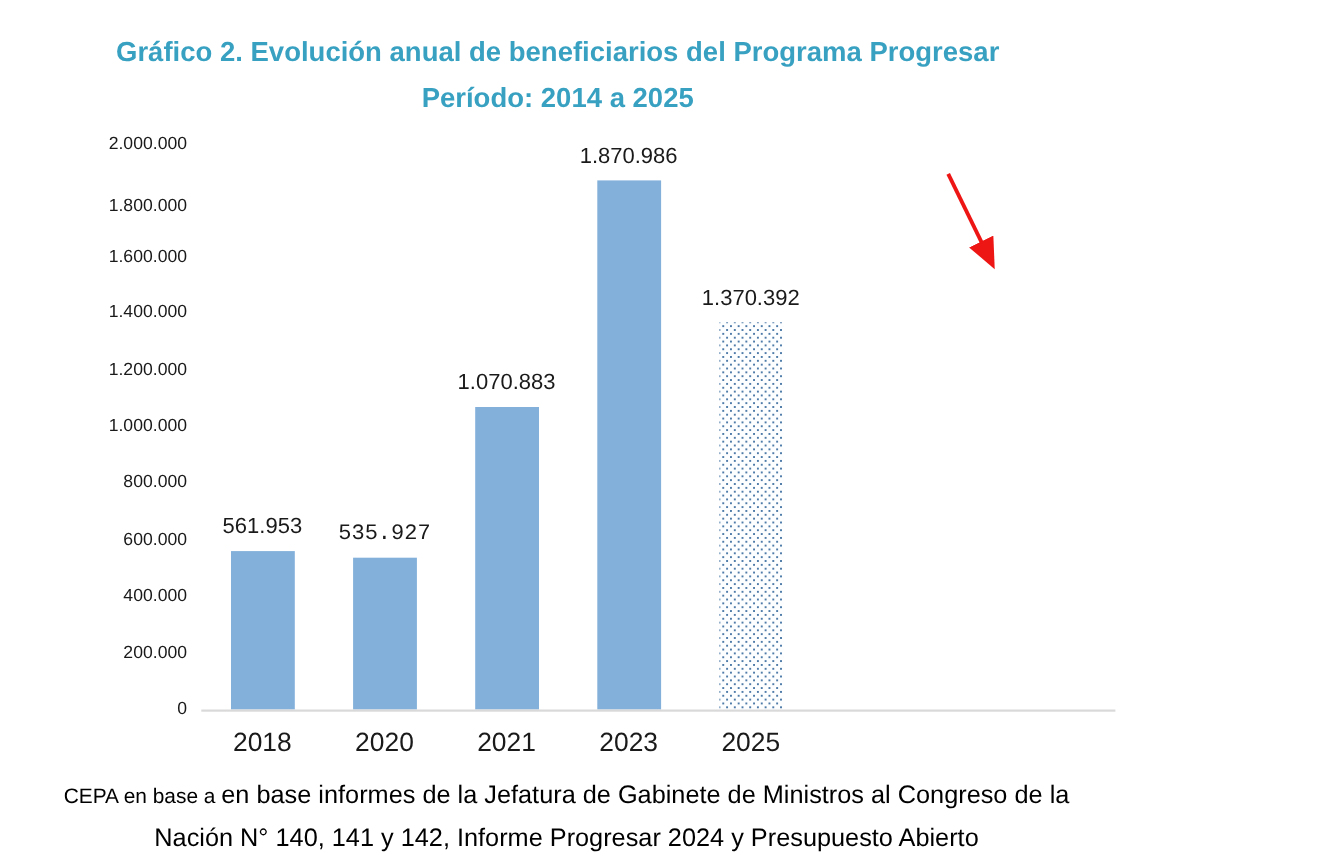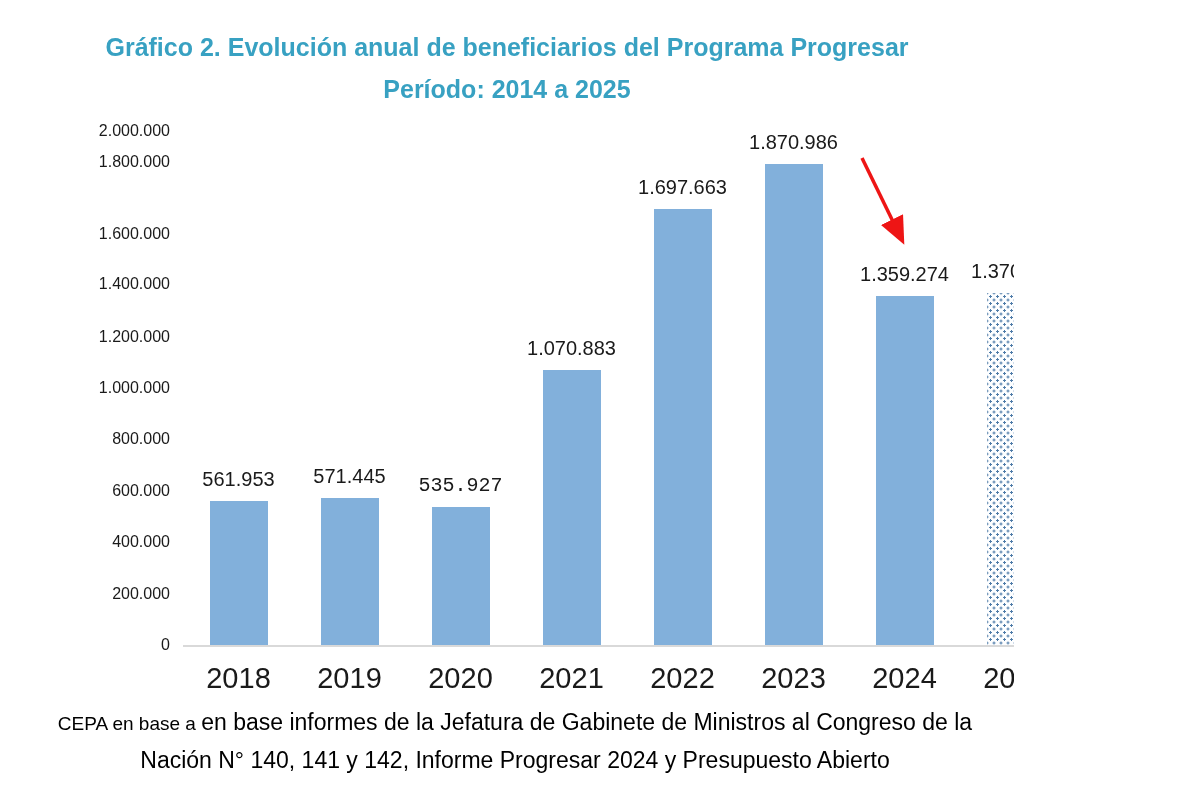--- a/index.html
+++ b/index.html
@@ -91,21 +91,21 @@
     transform: translateX(-50%);
     font-size: 20px;
     white-space: nowrap;
     margin-top: 40px;
   }
   .x-label {
     position: absolute;
     top: calc(100% + 17px);
     left: 50%;
     transform: translateX(-50%);
-    font-size: 29px;
+    font-size: 24px;
     white-space: nowrap;
   }
   .annotation {
     position: absolute;
     left: 902px;
     top: 146px;
     color: var(--annotation-color);
     font-weight: bold;
     font-size: 23px;
     line-height: 27px;
@@ -145,59 +145,44 @@
   <div class="y-axis">
       <div class="y-tick" style="bottom: 0px;">0</div>
       <div class="y-tick" style="bottom: 51.4px;">200.000</div>
       <div class="y-tick" style="bottom: 102.8px;">400.000</div>
       <div class="y-tick" style="bottom: 154.2px;">600.000</div>
       <div class="y-tick" style="bottom: 205.6px;">800.000</div>
       <div class="y-tick" style="bottom: 257px;">1.000.000</div>
       <div class="y-tick" style="bottom: 308.4px;">1.200.000</div>
       <div class="y-tick" style="bottom: 361px;">1.400.000</div>
       <div class="y-tick" style="bottom: 411.2px;">1.600.000</div>
-      <div class="y-tick" style="bottom: 483px;">1.800.000</div>
+      <div class="y-tick" style="bottom: 457px;">1.800.000</div>
       <div class="y-tick" style="bottom: 514px;">2.000.000</div>
     </div>
 
   <div class="plot-area">
       <div class="slot">
         <div class="bar-label" style="bottom: 154px;">561.953</div>
         <div class="bar" style="height: 144px;"></div>
         <div class="x-label">2018</div>
       </div>
       <div class="slot">
-        <div class="bar-label" style="bottom: 157px;">571.445</div>
-        <div class="bar" style="height: 147px;"></div>
-        <div class="x-label">2019</div>
-      </div>
-      <div class="slot">
         <div class="bar-label" style="bottom: 148px; font-family: Liberation Mono, monospace;">535.927</div>
         <div class="bar" style="height: 138px;"></div>
         <div class="x-label">2020</div>
       </div>
       <div class="slot">
         <div class="bar-label" style="bottom: 285px;">1.070.883</div>
         <div class="bar" style="height: 275px;"></div>
         <div class="x-label">2021</div>
       </div>
       <div class="slot">
-        <div class="bar-label" style="bottom: 446px;">1.697.663</div>
-        <div class="bar" style="height: 436px;"></div>
-        <div class="x-label">2022</div>
-      </div>
-      <div class="slot">
         <div class="bar-label" style="bottom: 491px;">1.870.986</div>
         <div class="bar" style="height: 481px;"></div>
         <div class="x-label">2023</div>
-      </div>
-      <div class="slot">
-        <div class="bar-label" style="bottom: 359px;">1.359.274</div>
-        <div class="bar" style="height: 349px;"></div>
-        <div class="x-label">2024</div>
       </div>
       <div class="slot">
         <div class="bar-label" style="bottom: 362px;">1.370.392</div>
         <div class="bar dotted" style="height: 352px;"></div>
         <div class="x-label">2025</div>
       </div>
     </div>
 
   <div class="axis-line"></div>
 

